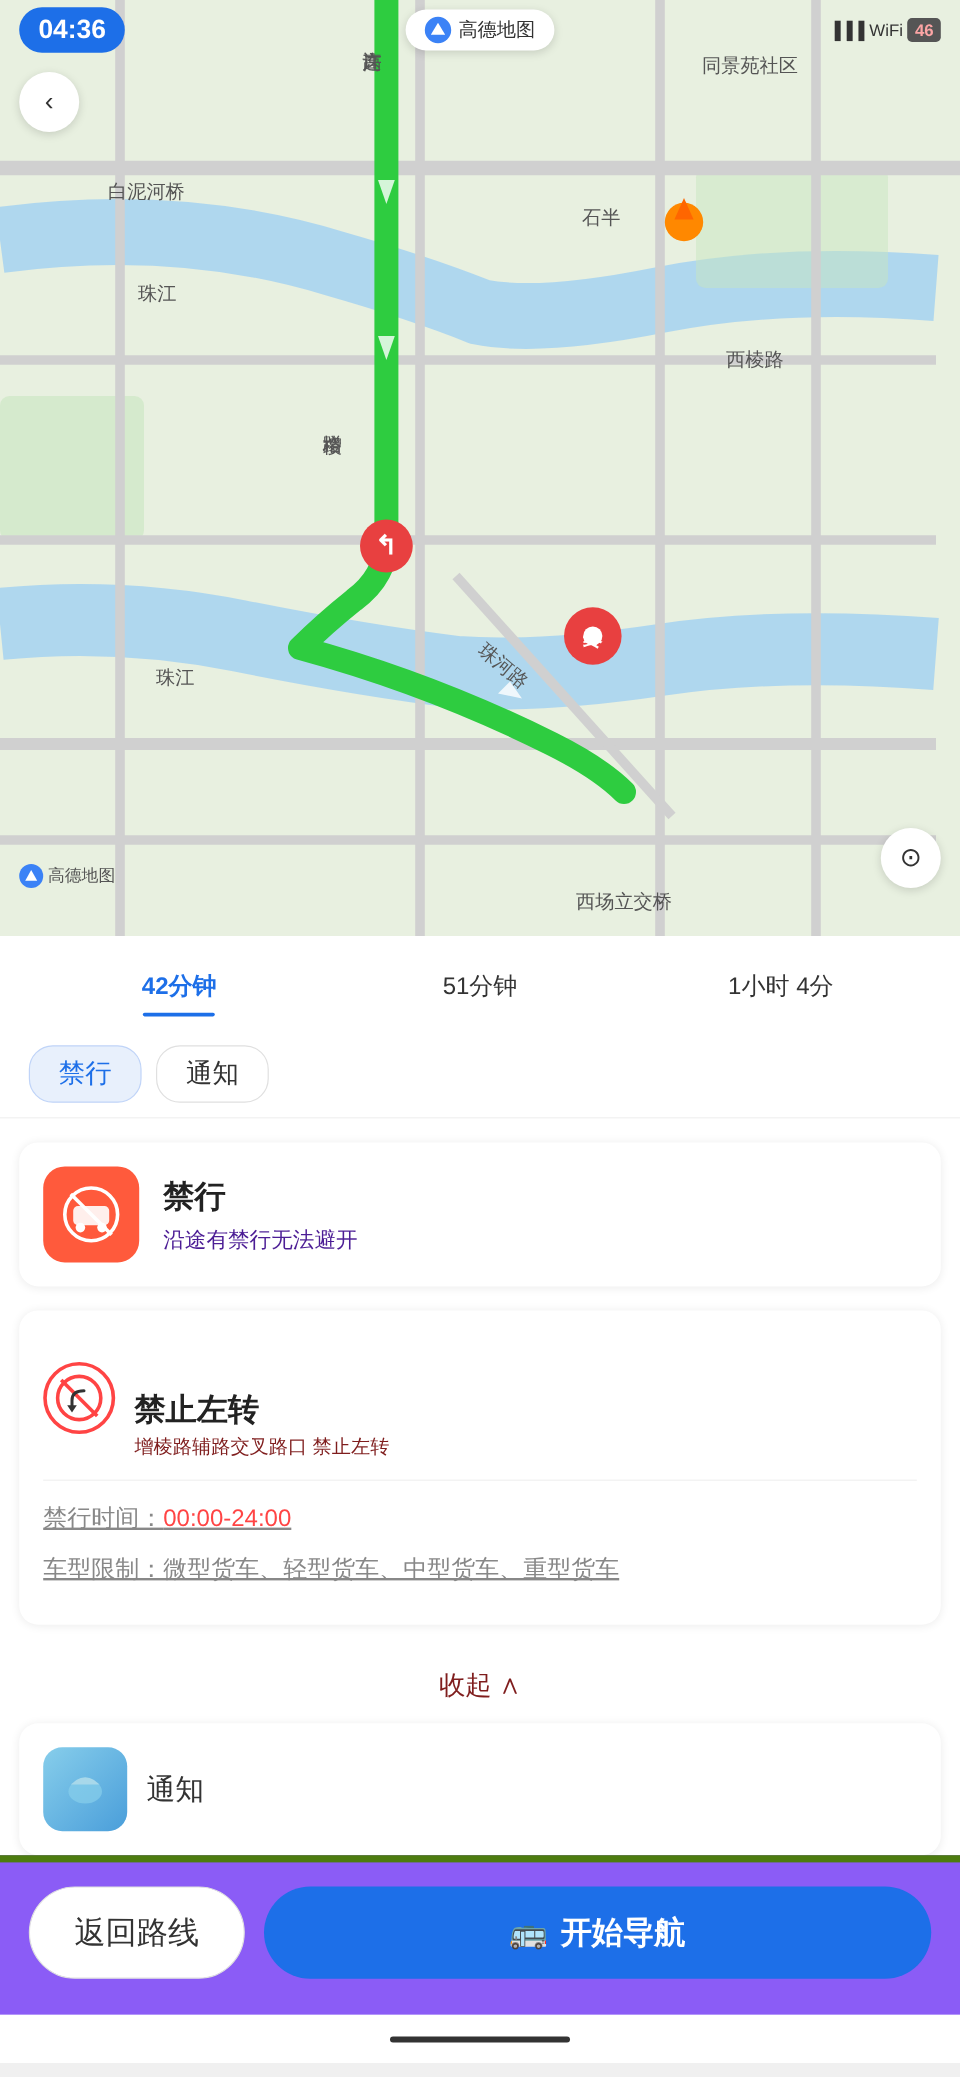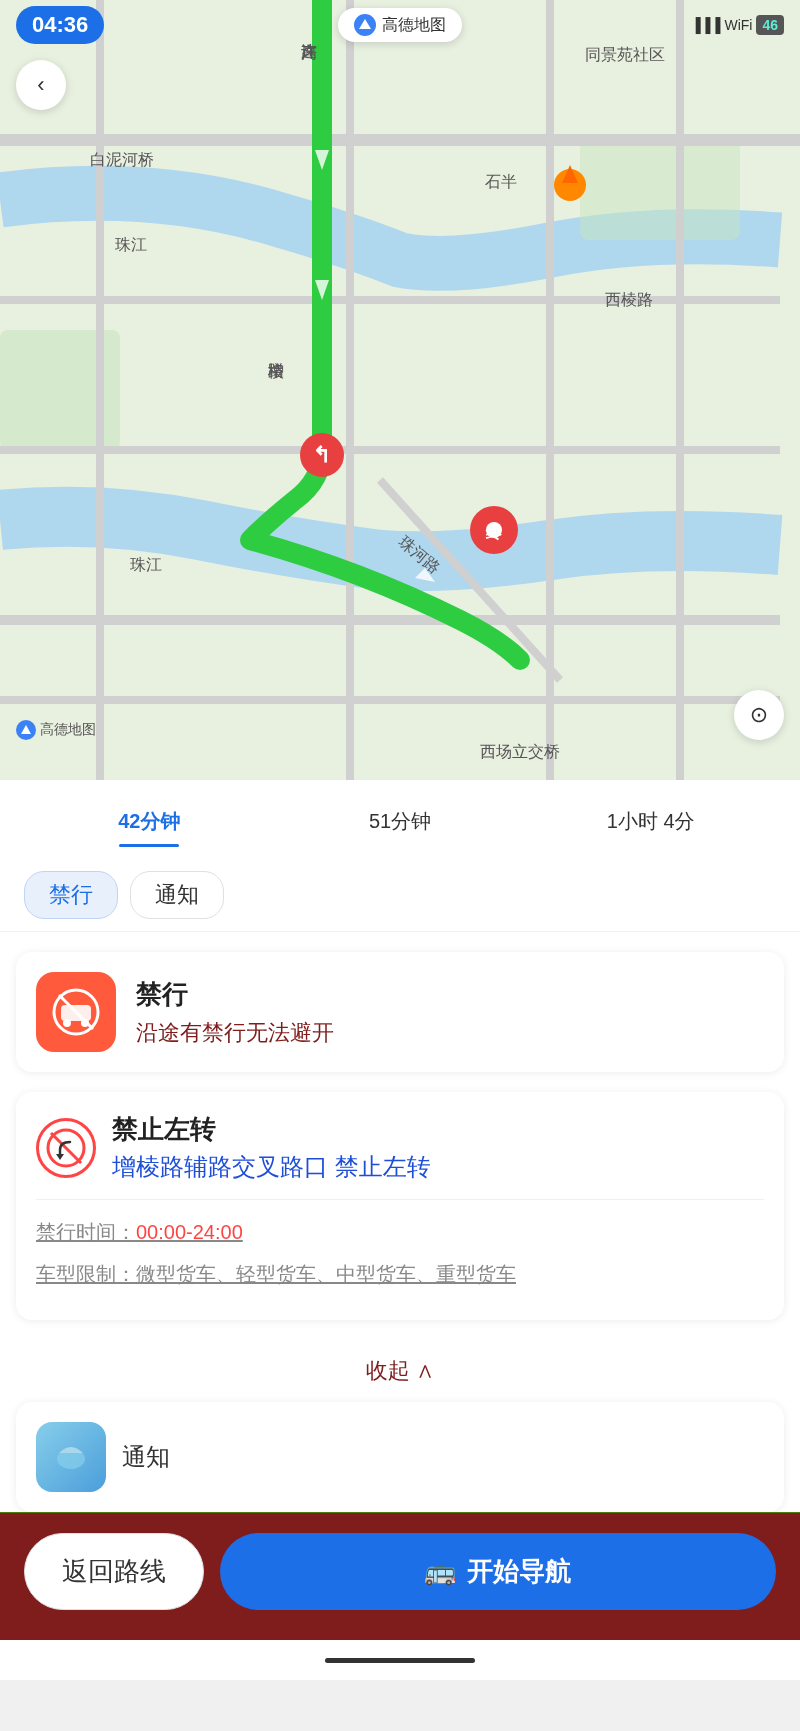--- a/index.html
+++ b/index.html
@@ -54,21 +54,21 @@
     }
     .status-icons {
       display: flex;
       align-items: center;
       gap: 4px;
       font-size: 14px;
       color: #333;
     }
     .battery-badge {
       background: #555;
-      color: #5eead4;
+      color: #fca5a5;
       border-radius: 4px;
       padding: 2px 6px;
       font-size: 14px;
       font-weight: bold;
     }
 
     
     .gaode-logo-top {
       position: absolute;
       top: 8px;
@@ -249,22 +249,22 @@
       flex-shrink: 0;
       font-size: 36px;
     }
     .alert-text h3 {
       font-size: 26px;
       font-weight: 600;
       color: #222;
       margin-bottom: 6px;
     }
     .alert-text p {
-      font-size: 22px;
-      color: #7f1d1d;
+      font-size: 18px;
+      color: #4c1d95;
     }
 
     
     .detail-card {
       margin: 0 16px 20px;
       background: white;
       border-radius: 16px;
       padding: 20px;
       box-shadow: 0 1px 8px rgba(0,0,0,0.08);
     }
@@ -284,24 +284,25 @@
       justify-content: center;
       font-size: 28px;
       flex-shrink: 0;
       background: white;
     }
     .detail-header-text h3 {
       font-size: 26px;
       font-weight: 600;
       color: #222;
       margin-bottom: 4px;
+      margin-top: 45px;
     }
     .detail-header-text p {
-      font-size: 24px;
-      color: #1d4ed8;
+      font-size: 16px;
+      color: #7f1d1d;
     }
     .detail-divider {
       height: 1px;
       background: #f0f0f0;
       margin: 16px 0;
     }
     .detail-info-row {
       font-size: 20px;
       color: #888;
       margin-bottom: 10px;
@@ -350,22 +351,22 @@
       font-size: 24px;
       color: #333;
       font-weight: 500;
     }
 
     
     .action-buttons {
       display: flex;
       gap: 16px;
       padding: 20px 24px 30px;
-      background: #7f1d1d;
-      border-top: 1px solid #4d7c0f;
+      background: #8b5cf6;
+      border-top: 6px solid #4d7c0f;
     }
     .btn-secondary {
       flex: 0 0 auto;
       min-width: 180px;
       padding: 20px 24px;
       background: white;
       border: 1.5px solid #e0e0e0;
       border-radius: 50px;
       font-size: 26px;
       font-weight: 500;

